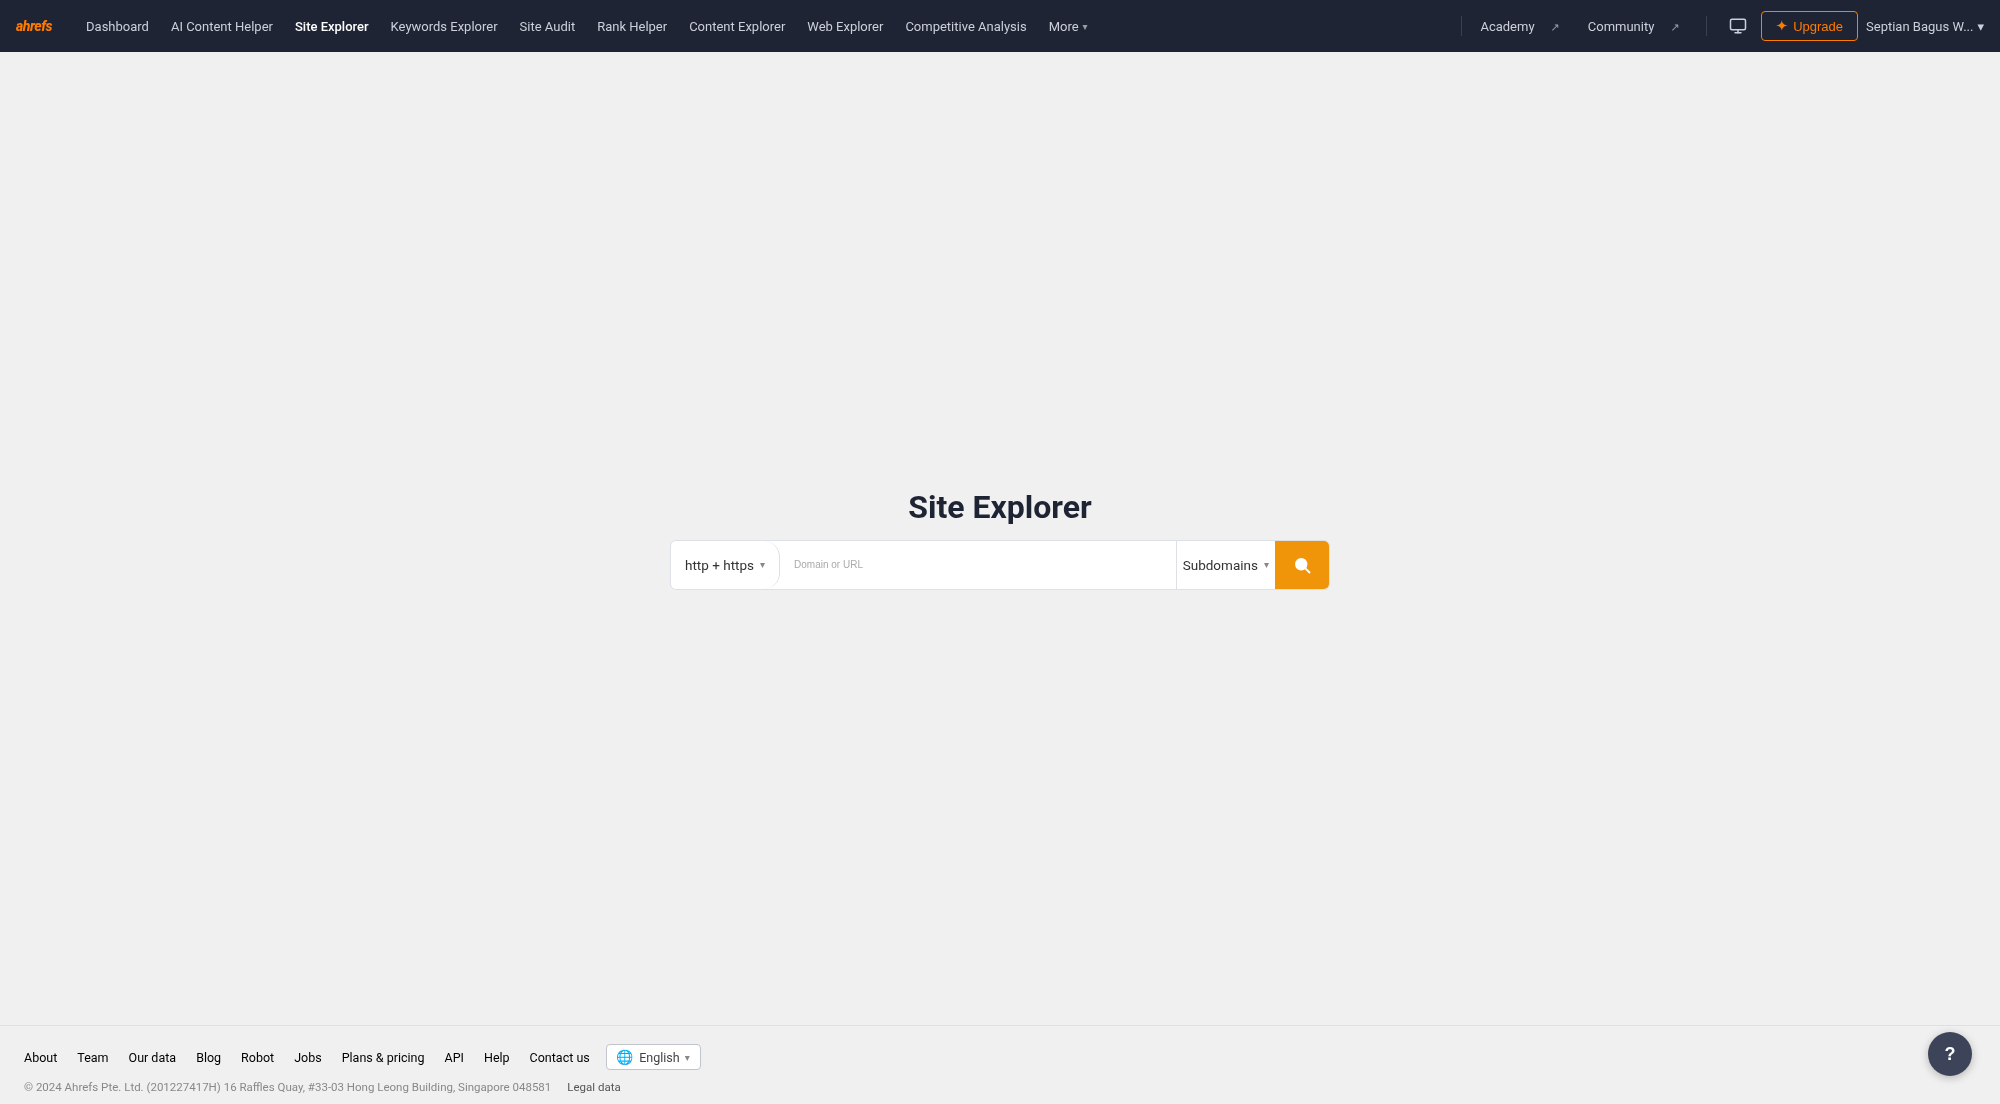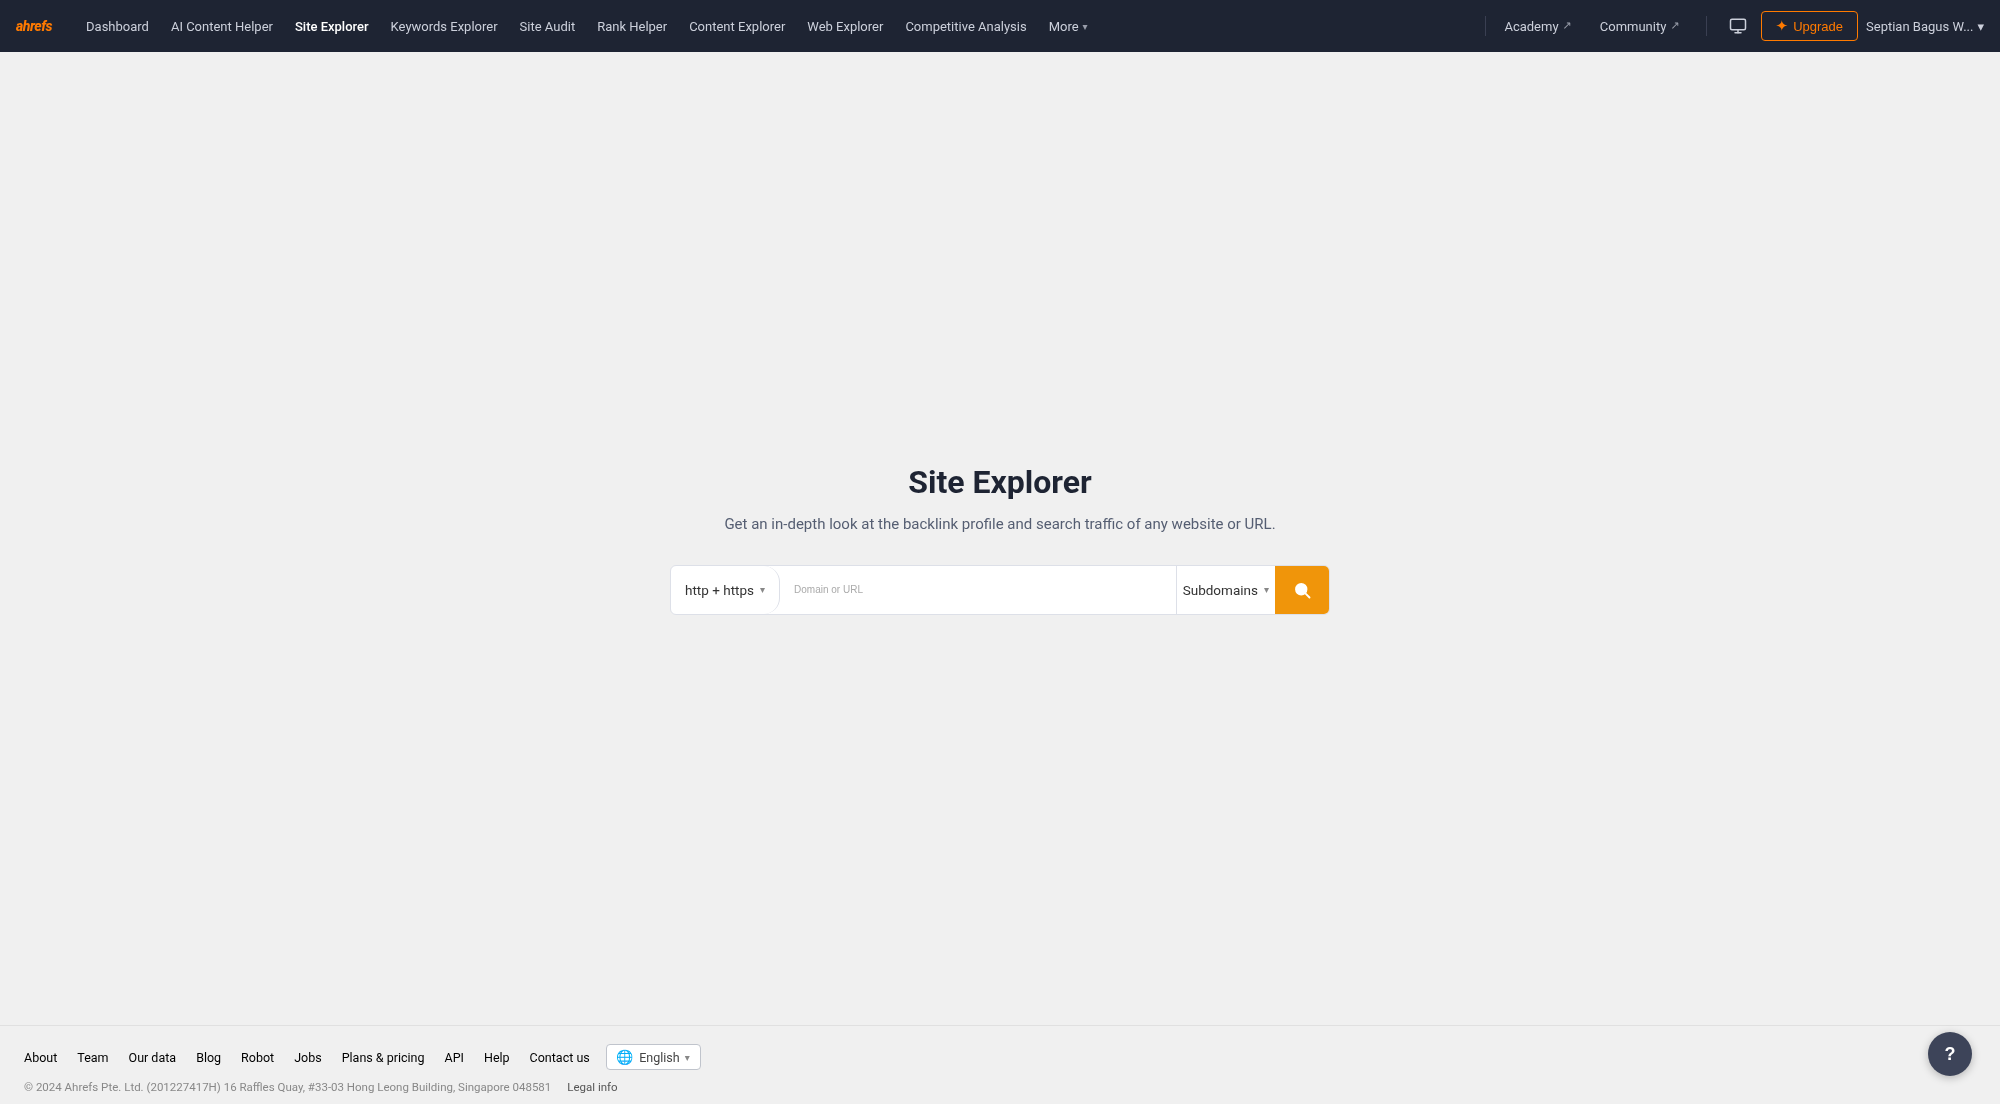--- a/index.html
+++ b/index.html
@@ -60,22 +60,22 @@
       background: #3a3f52;
       margin: 0 8px;
     }
     .nav-right {
       display: flex;
       align-items: center;
       gap: 8px;
     }
     .nav-external {
       display: flex;
-      align-items: flex-start;
-      gap: 4px;
+      align-items: flex-end;
+      gap: 16px;
     }
     .ext-icon {
       font-size: 11px;
       opacity: 0.7;
     }
     .btn-icon {
       color: #ccd0db;
       background: none;
       border: none;
       cursor: pointer;
@@ -321,21 +321,20 @@
     </button>
     <div class="user-menu">
       <span>Septian Bagus W...</span>
       <span class="chevron">▾</span>
     </div>
   </div>
 </nav>
 
 <main class="main-content">
   <h1 class="hero-title">Site Explorer</h1>
-  <p class="hero-subtitle">Get an in-depth look at the backlink profile and search traffic of any website or URL.</p>
 
   <div class="search-container">
     <div class="protocol-select">
       <span>http + https</span>
       <span class="chevron">▾</span>
     </div>
     <input class="search-input" type="text" placeholder="Domain or URL" style="">
     <div class="scope-select">
       <span>Subdomains</span>
       <span class="chevron">▾</span>
@@ -362,19 +361,19 @@
     <a class="footer-link">Help</a>
     <a class="footer-link">Contact us</a>
     <div class="lang-selector">
       <span class="globe-icon">🌐</span>
       <span>English</span>
       <span class="chevron">▾</span>
     </div>
   </div>
   <div class="footer-copy">
     <span>© 2024 Ahrefs Pte. Ltd. (201227417H) 16 Raffles Quay, #33-03 Hong Leong Building, Singapore 048581</span>
-    <a class="footer-legal">Legal info</a>
+    <a class="footer-legal">Legal data</a>
   </div>
 </footer>
 
 <button class="help-btn">
   <span>?</span>
 </button>
 
 </body></html>

